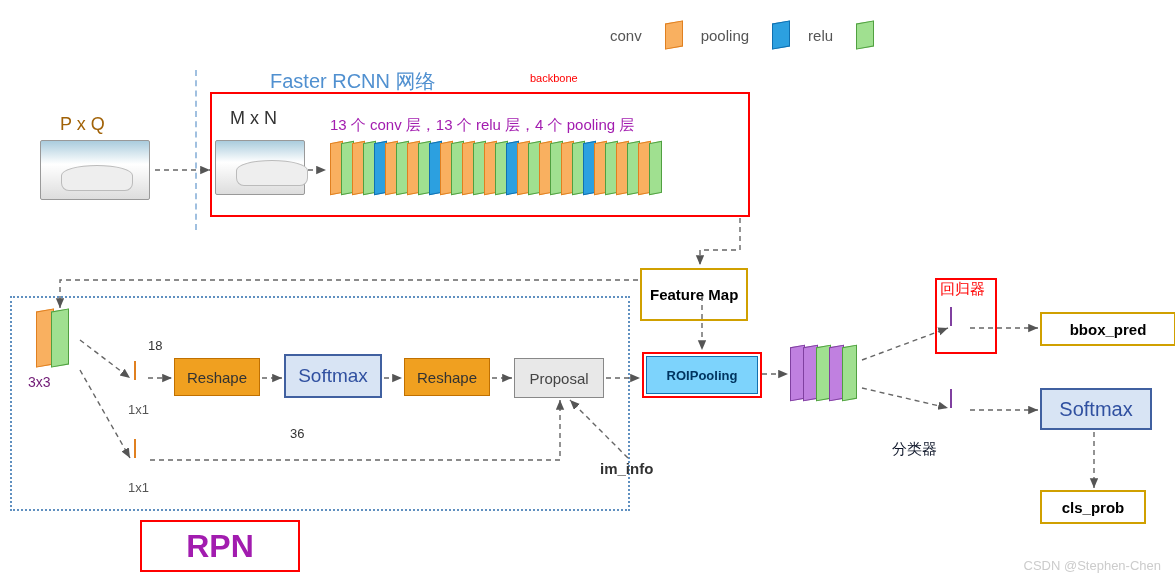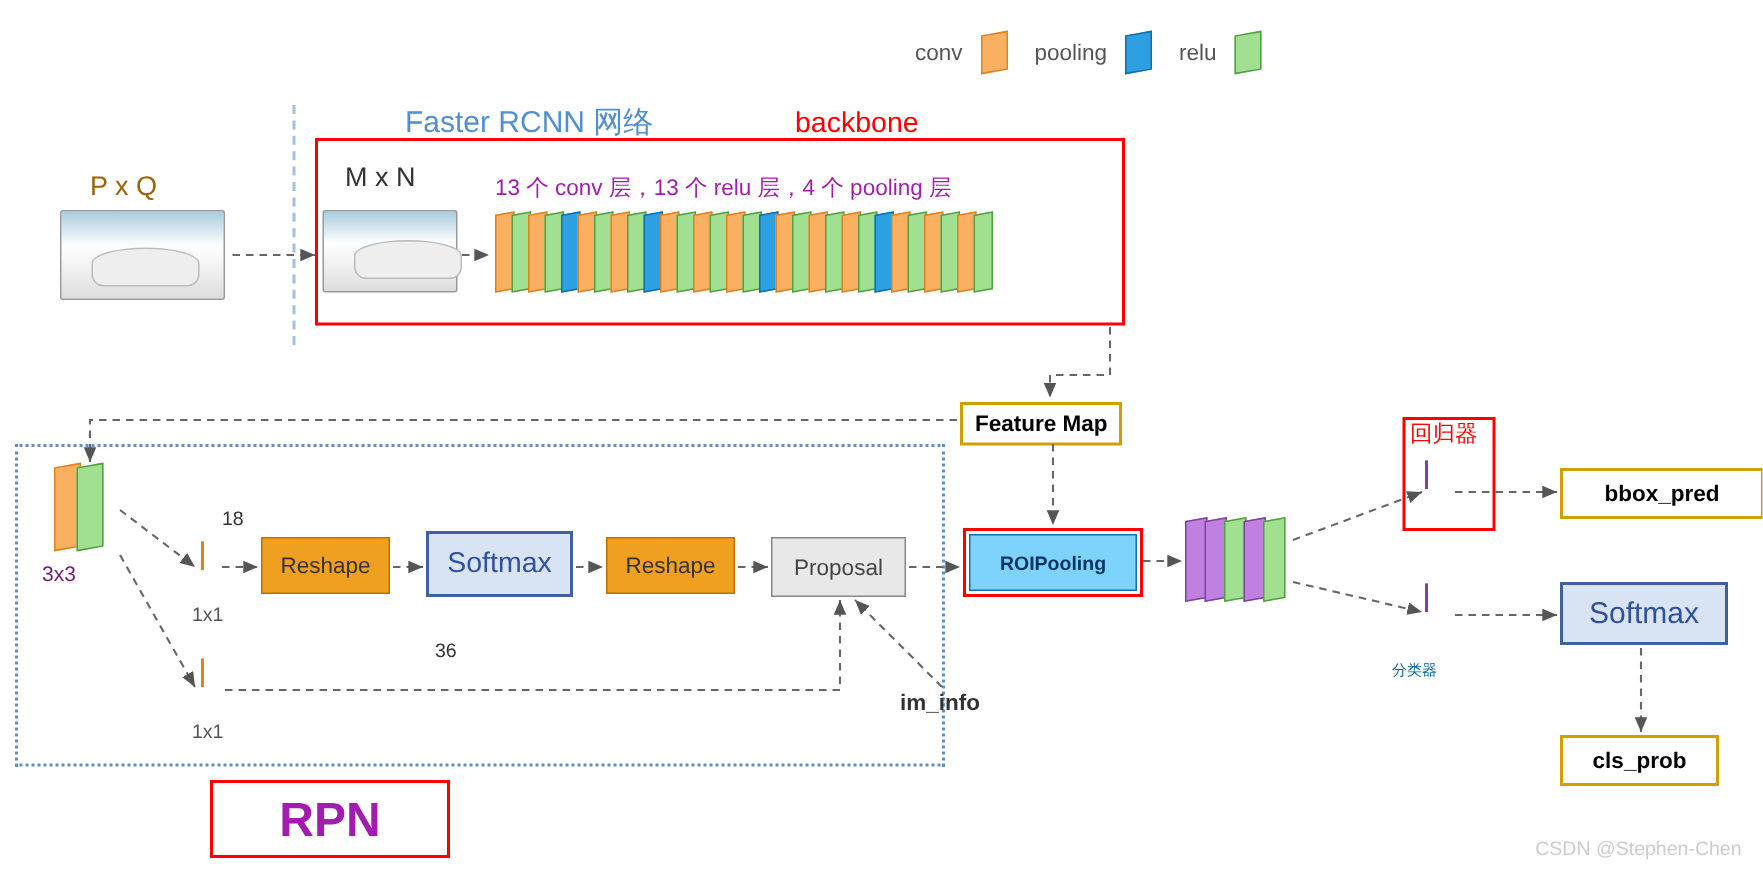--- a/index.html
+++ b/index.html
@@ -1,37 +1,37 @@
 <!DOCTYPE html>
 <html><head>
 <meta charset="utf-8">
 <style>
 *{box-sizing:border-box;margin:0;padding:0}
 body{font-family:Arial,"Microsoft YaHei",sans-serif;background:#fff;width:1175px;height:581px;position:relative;overflow:hidden}
 .legend{position:absolute;top:22px;left:610px;display:flex;gap:18px;align-items:center;font-size:15px;color:#555}
-.legend-item{display:flex;align-items:center;gap:12px}
+.legend-item{display:flex;align-items:center;gap:23px}
 .pblock{width:18px;height:26px;transform:skewY(-10deg);border:1px solid #333}
 .c-conv{background:#f9b060;border-color:#e08020}
 .c-pool{background:#2ca0e0;border-color:#1070b0}
 .c-relu{background:#a0e090;border-color:#50a040}
 .c-fc{background:#c080e0;border-color:#8040a0}
 .title-net{position:absolute;top:68px;left:270px;color:#5090d0;font-size:20px}
-.title-bb{position:absolute;top:72px;left:530px;color:#f00;font-size:19px}
+.title-bb{position:absolute;top:72px;left:530px;color:#f00;font-size:11px}
 .label-pq{position:absolute;top:114px;left:60px;font-size:18px;color:#a16207}
 .label-mn{position:absolute;top:108px;left:230px;font-size:18px;color:#333}
 .desc-layers{position:absolute;top:116px;left:330px;font-size:15px;color:#a21caf}
 .carimg{position:absolute;width:110px;height:60px;background:linear-gradient(180deg,#aaccdd 0%,#fff 40%,#ddd 100%);border:1px solid #999;border-radius:2px}
 .carimg::after{content:"";position:absolute;bottom:8px;left:20px;width:70px;height:24px;background:#eee;border-radius:50% 50% 8px 8px/40% 40% 8px 8px;border:1px solid #bbb}
 .car1{top:140px;left:40px}
 .car2{top:140px;left:215px;width:90px;height:55px}
 .backbone-box{position:absolute;top:92px;left:210px;width:540px;height:125px;border:2px solid #f00}
 .layerstack{position:absolute;top:142px;left:330px;display:flex;gap:-3px}
 .layerstack .pblock{width:13px;height:52px;margin-right:-2px}
 .dashed-sep{position:absolute;top:70px;left:195px;width:0;height:160px;border-left:2px dashed #a0c0e0}
-.feature-map{position:absolute;top:268px;left:640px;border:2px solid #d0a000;background:#fff;padding:4px 8px;font-size:15px;font-weight:bold}
+.feature-map{position:absolute;top:268px;left:640px;border:2px solid #d0a000;background:#fff;padding:16px 8px;font-size:15px;font-weight:bold}
 .rpn-box{position:absolute;top:296px;left:10px;width:620px;height:215px;border:2px dotted #6090c0}
 .rpn-label-box{position:absolute;top:520px;left:140px;width:160px;height:52px;border:2px solid #f00;display:flex;align-items:center;justify-content:center;color:#a21caf;font-size:32px;font-weight:bold}
 .block33{position:absolute;top:310px;left:36px;display:flex}
 .block33 .pblock{width:18px;height:56px;margin-right:-3px}
 .lb33{position:absolute;top:374px;left:28px;font-size:14px;color:#701a75}
 .block1a{position:absolute;top:362px;left:134px}
 .block1a .pblock{width:14px;height:38px}
 .lb1a{position:absolute;top:402px;left:128px;font-size:13px;color:#555}
 .lb18{position:absolute;top:338px;left:148px;font-size:13px;color:#333}
 .block1b{position:absolute;top:440px;left:134px}
@@ -46,21 +46,21 @@
 .roipool-wrap{position:absolute;top:352px;left:642px;border:2px solid #f00;padding:2px}
 .roipool{width:112px;height:38px;background:#7dd3fc;border:1px solid #1070b0;display:flex;align-items:center;justify-content:center;font-size:13px;color:#003560;font-weight:bold}
 .fcstack{position:absolute;top:346px;left:790px;display:flex}
 .fcstack .pblock{width:15px;height:54px;margin-right:-2px}
 .reg-box{position:absolute;top:278px;left:935px;width:62px;height:76px;border:2px solid #f00}
 .reg-lbl{position:absolute;top:280px;left:940px;color:#f00;font-size:15px}
 .fc-reg{position:absolute;top:308px;left:950px}
 .fc-reg .pblock{width:15px;height:42px}
 .fc-cls{position:absolute;top:390px;left:950px}
 .fc-cls .pblock{width:15px;height:42px}
-.cls-lbl{position:absolute;top:440px;left:928px;color:#0369a1;font-size:10px}
+.cls-lbl{position:absolute;top:440px;left:892px;color:#0f172a;font-size:15px}
 .bboxpred{position:absolute;top:312px;left:1040px;width:136px;height:34px;border:2px solid #d0a000;background:#fff;display:flex;align-items:center;justify-content:center;font-size:15px;font-weight:bold}
 .softmax2{position:absolute;top:388px;left:1040px;width:112px;height:42px;background:#d8e4f4;border:2px solid #4060a0;display:flex;align-items:center;justify-content:center;font-size:20px;color:#3050a0}
 .clsprob{position:absolute;top:490px;left:1040px;width:106px;height:34px;border:2px solid #d0a000;background:#fff;display:flex;align-items:center;justify-content:center;font-size:15px;font-weight:bold}
 .watermark{position:absolute;bottom:8px;right:14px;color:#ccc;font-size:13px}
 svg.arrows{position:absolute;top:0;left:0;width:1175px;height:581px;pointer-events:none}
 </style>
 </head>
 <body>
 
 <div class="legend">

